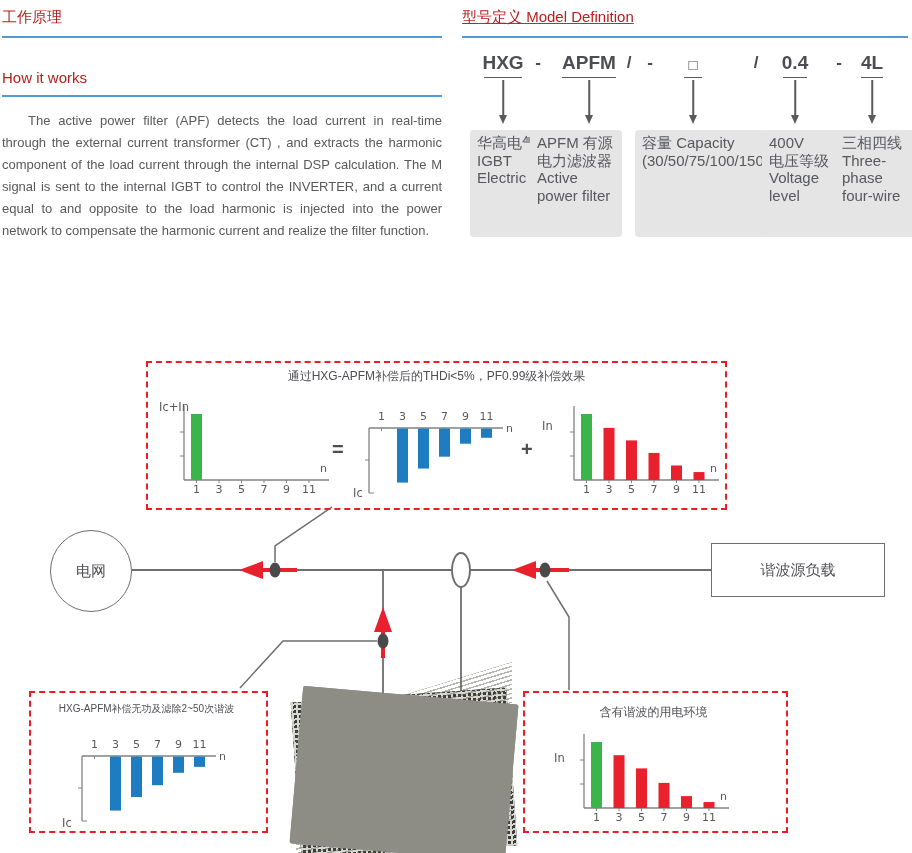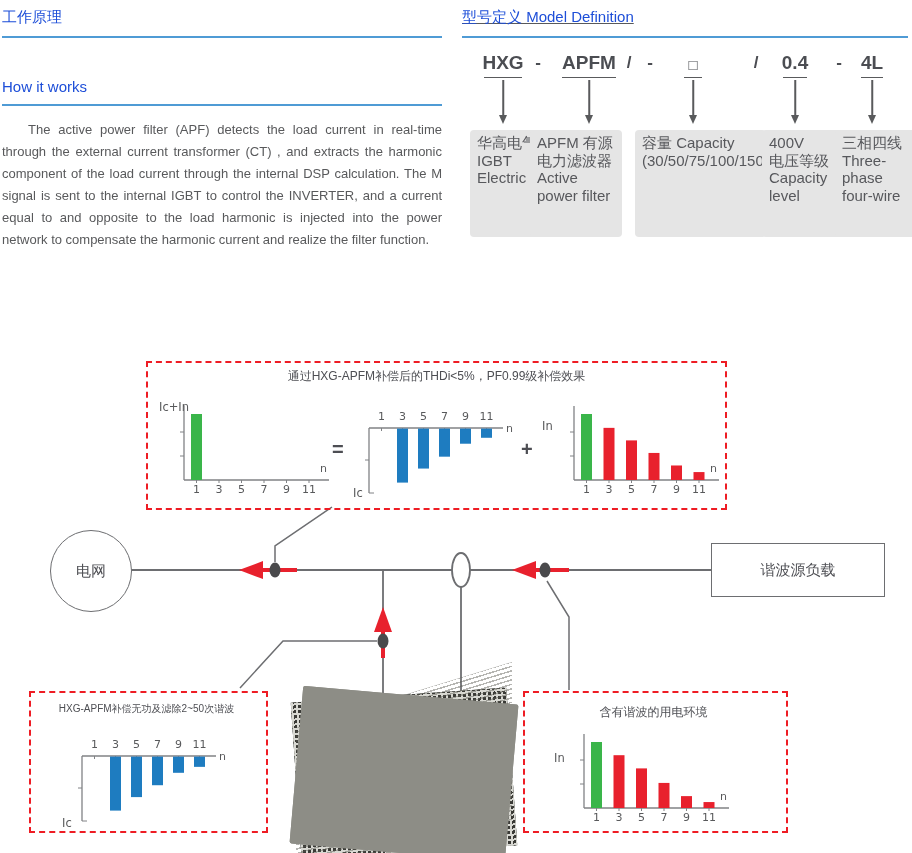--- a/index.html
+++ b/index.html
@@ -1,25 +1,25 @@
 <!DOCTYPE html>
 <html><head>
 <meta charset="utf-8">
 <style>
   html,body{margin:0;padding:0;background:#fff;}
   .page{position:relative;width:912px;height:853px;background:#fff;overflow:hidden;
         font-family:"Liberation Sans","DejaVu Sans",sans-serif;color:#58595b;}
-  h2{margin:0;font-size:15px;font-weight:500;color:#1d4ed8;}
+  h2{margin:0;font-size:15px;font-weight:500;color:#b91c1c;}
   .rule{border:0;border-top:2px solid #4f9bd5;margin:0;}
   
   .col-left{position:absolute;left:2px;top:8px;width:440px;}
   .col-left .rule{margin-top:9px;}
   .para{font-size:13px;line-height:23px;text-align:justify;text-indent:2em;margin:13px 0 0 0;}
   .para.en{line-height:22px;}
-  .sec2{margin-top:40px;}
+  .sec2{margin-top:31px;}
   
   .col-right{position:absolute;left:462px;top:8px;width:446px;height:250px;text-decoration:underline;}
   .col-right .rule{margin-top:9px;}
   .code{position:absolute;top:44px;transform:translateX(-50%);font-size:19px;font-weight:bold;color:#4b4d52;}
   .code.small{font-size:15px;top:48px;}
   .sep{position:absolute;top:45px;transform:translateX(-50%);font-size:17px;font-weight:bold;color:#4b4d52;}
   .useg{position:absolute;top:69px;height:0;border-top:1.5px solid #595a5c;transform:translateX(-50%);}
   .stem{position:absolute;top:72px;width:1.5px;height:36px;background:#595a5c;transform:translateX(-50%);}
   .ahead{position:absolute;top:107px;width:0;height:0;transform:translateX(-50%);
          border-left:4.5px solid transparent;border-right:4.5px solid transparent;border-top:9px solid #595a5c;}
@@ -124,21 +124,21 @@
       <div>Active</div>
       <div>power filter</div>
     </div>
     <div class="mbox" style="left:173px;width:117px">
       <div>容量 Capacity</div>
       <div>(30/50/75/100/150)</div>
     </div>
     <div class="mbox" style="left:300px;width:65px">
       <div>400V</div>
       <div>电压等级</div>
-      <div>Capacity</div>
+      <div>Voltage</div>
       <div>level</div>
     </div>
     <div class="mbox" style="left:373px;width:69px">
       <div>三相四线</div>
       <div>Three-</div>
       <div>phase</div>
       <div>four-wire</div>
     </div>
   </div>
 

